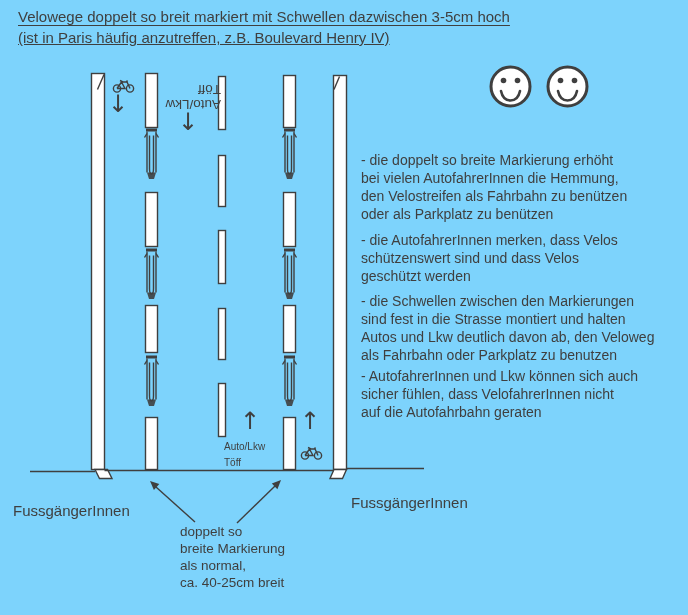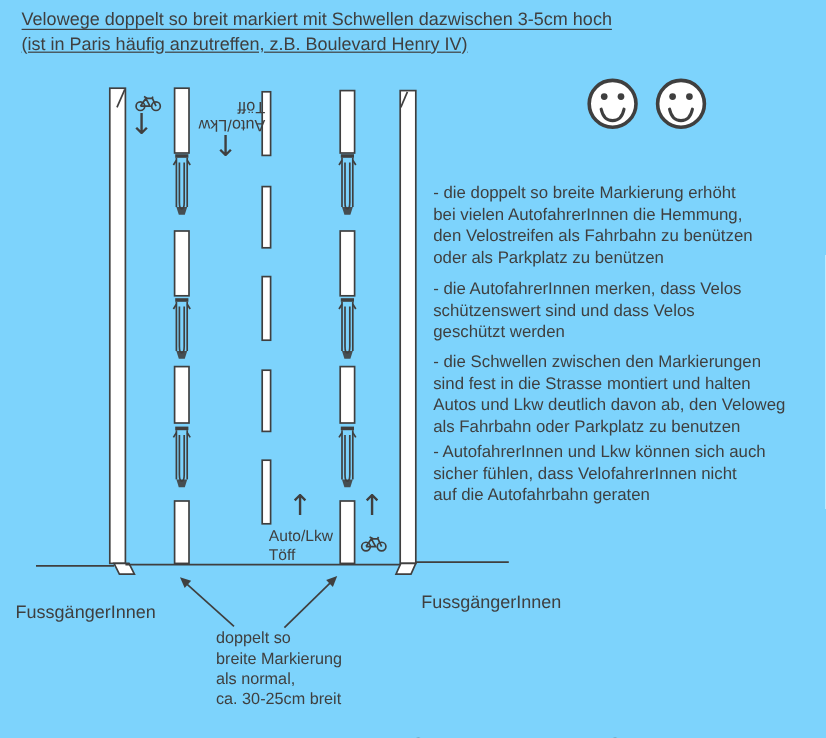--- a/index.html
+++ b/index.html
@@ -8,21 +8,21 @@
     font-family:"Liberation Sans",sans-serif;color:#3f3f3f;
   }
   .abs{position:absolute;}
   .preline{white-space:pre-line;}
   .title{font-size:15px;text-decoration:underline;text-underline-offset:3px;}
   .subtitle{font-size:15px;}
   .benefit{font-size:14px;line-height:18px;width:330px;}
   .ped{font-size:15px;margin-top:17px;}
   .annot{font-size:13.5px;line-height:17px;}
   .verdict{font-size:17px;font-weight:bold;letter-spacing:0.5px;margin-top:32px;}
-  .lanelabel{font-size:13px;line-height:16px;}
+  .lanelabel{font-size:10px;line-height:16px;}
   .rotlabel{font-size:13.5px;line-height:15px;transform:rotate(180deg);transform-origin:center;width:64px;}
   .arrow{font-family:"DejaVu Sans",sans-serif;font-size:24px;line-height:24px;color:#3f3f3f;}
   svg{position:absolute;left:0;top:0;}
   .stroke{stroke:#3f3f3f;fill:none;stroke-width:1.4;}
   .fillbar{fill:#ffffff;stroke:#3f3f3f;stroke-width:1.4;}
   .solid{fill:#3f3f3f;stroke:none;}
 </style>
 </head>
 <body>
 
@@ -121,21 +121,21 @@
   <div class="abs lanelabel preline" style="left:224px;top:439px;">Auto/Lkw
 Töff</div>
   <div class="abs arrow" style="left:300px;top:409px;">↑</div>
 
   <div class="abs ped" style="left:13px;top:485px;">FussgängerInnen</div>
   <div class="abs ped" style="left:351px;top:477px;">FussgängerInnen</div>
 
   <div class="abs annot preline" style="left:180px;top:523px;">doppelt so
 breite Markierung
 als normal,
-ca. 30-25cm breit</div>
+ca. 40-25cm breit</div>
 
   <div class="abs verdict" style="left:343px;top:580px;">SEHR EMPFEHLENSWERT</div>
 
   <div class="abs benefit preline" style="left:361px;top:151px;">- die doppelt so breite Markierung erhöht
 bei vielen AutofahrerInnen die Hemmung,
 den Velostreifen als Fahrbahn zu benützen
 oder als Parkplatz zu benützen</div>
   <div class="abs benefit preline" style="left:361px;top:231px;">- die AutofahrerInnen merken, dass Velos
 schützenswert sind und dass Velos
 geschützt werden</div>

